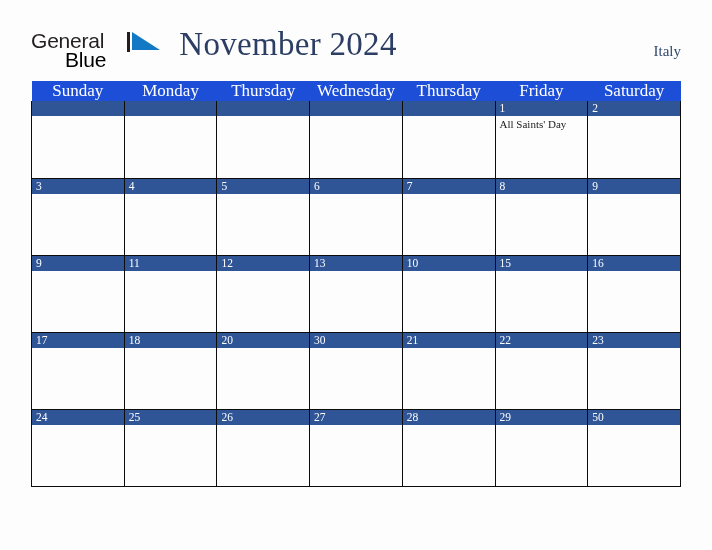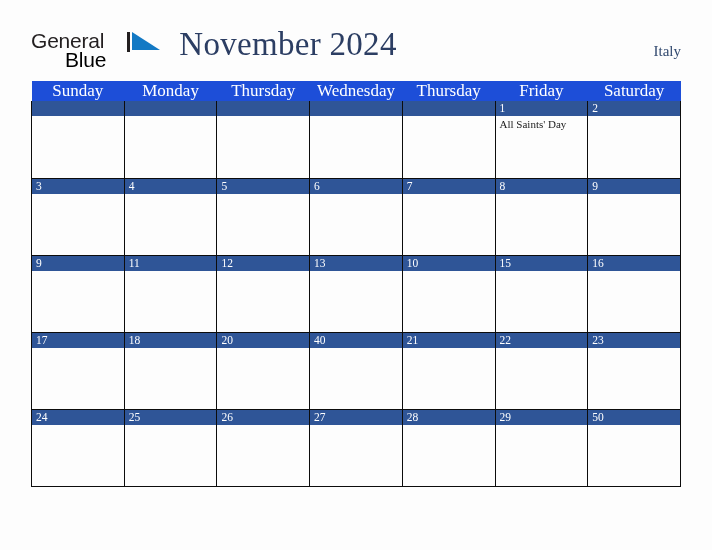--- a/index.html
+++ b/index.html
@@ -279,21 +279,21 @@
             </div>
           </td>
           <td>
             <div class="daycell">
               <div class="datebar">20</div>
               <div class="events"></div>
             </div>
           </td>
           <td>
             <div class="daycell">
-              <div class="datebar">40</div>
+              <div class="datebar">30</div>
               <div class="events"></div>
             </div>
           </td>
           <td>
             <div class="daycell">
               <div class="datebar">21</div>
               <div class="events"></div>
             </div>
           </td>
           <td>

